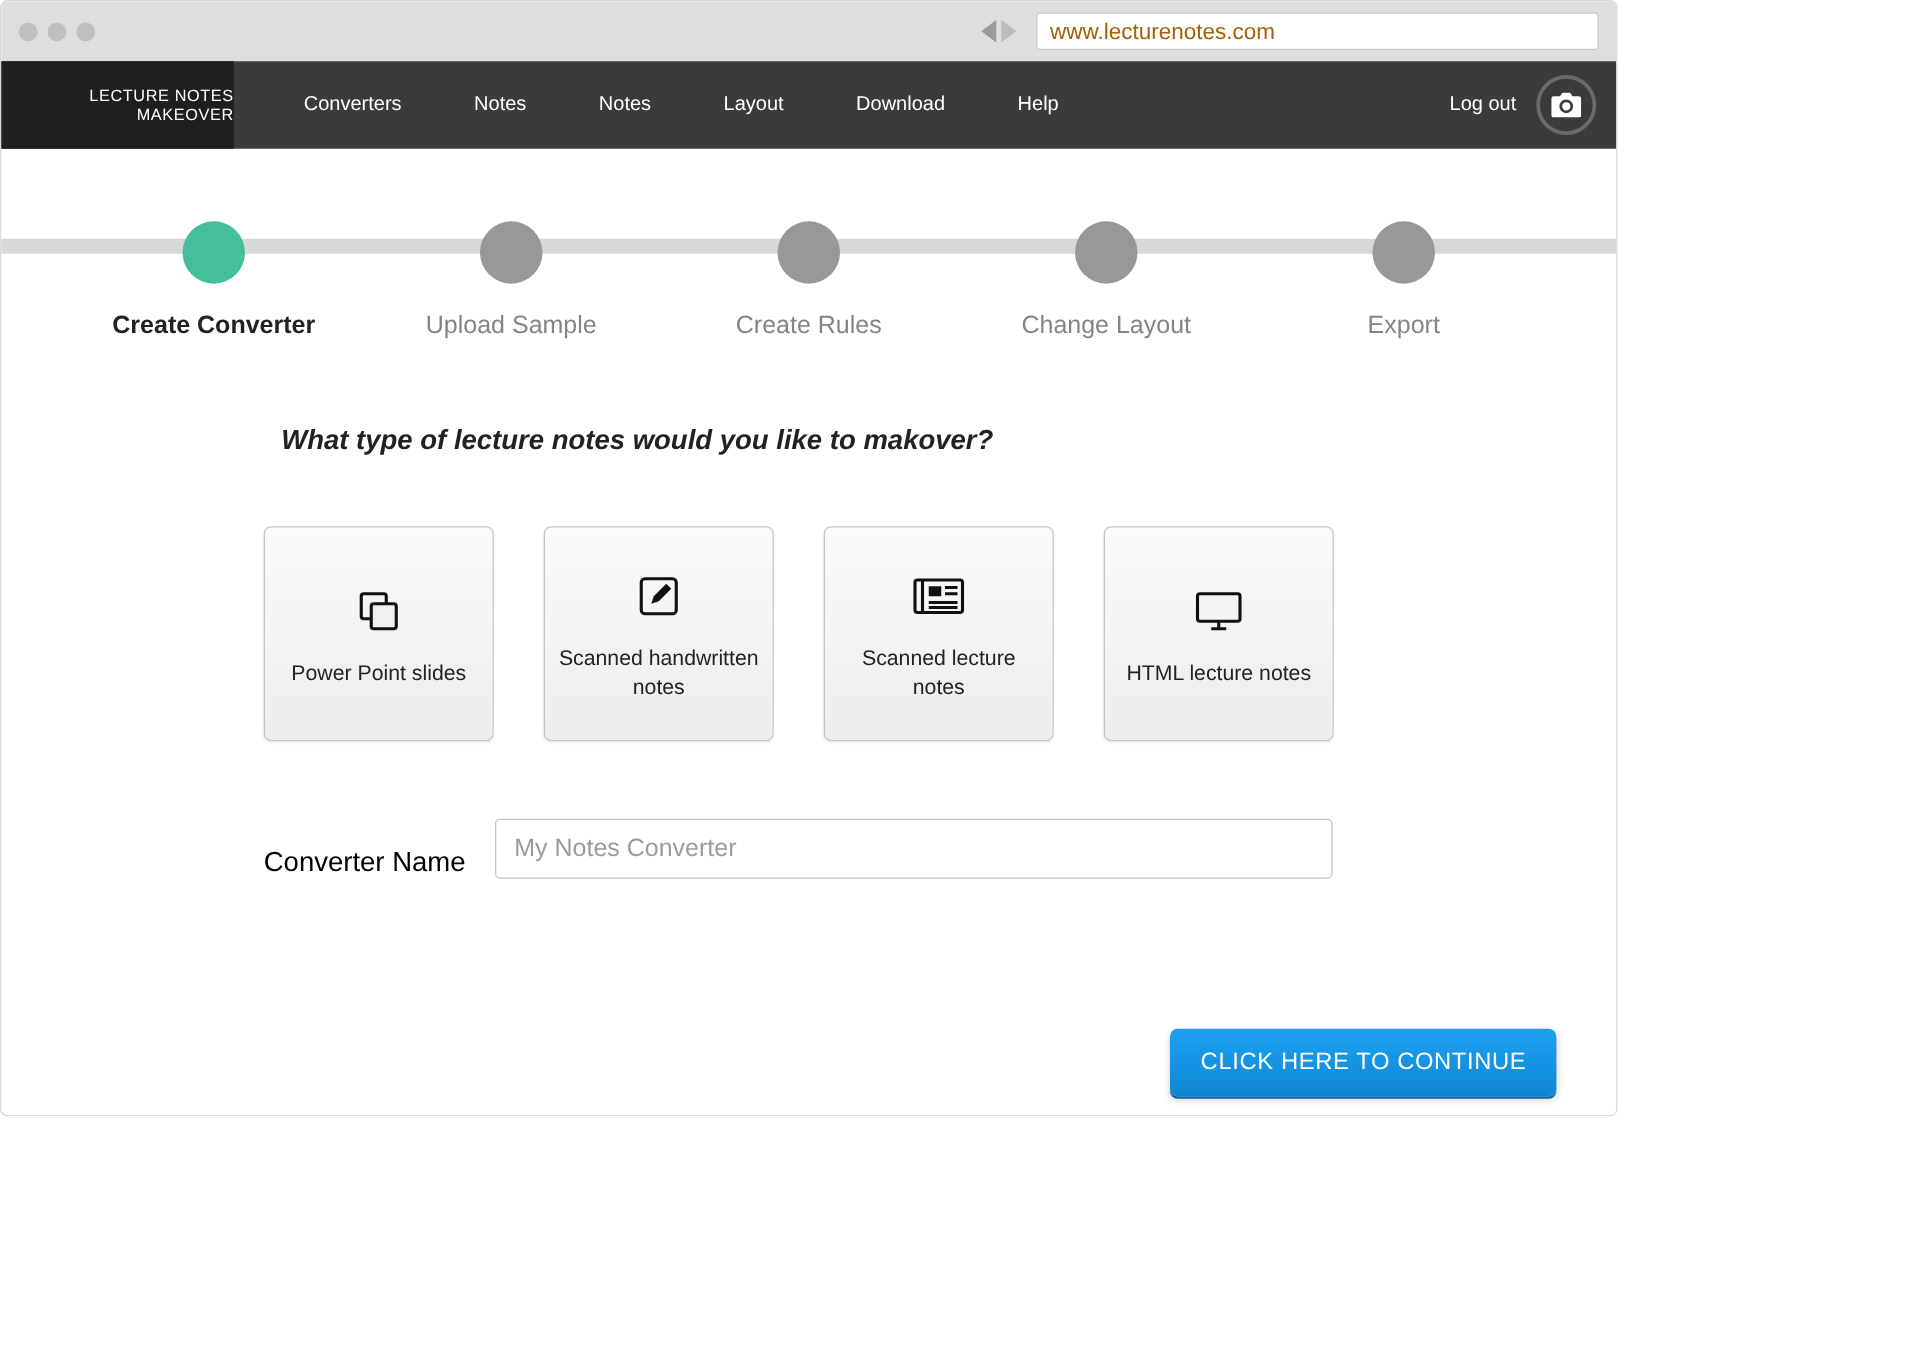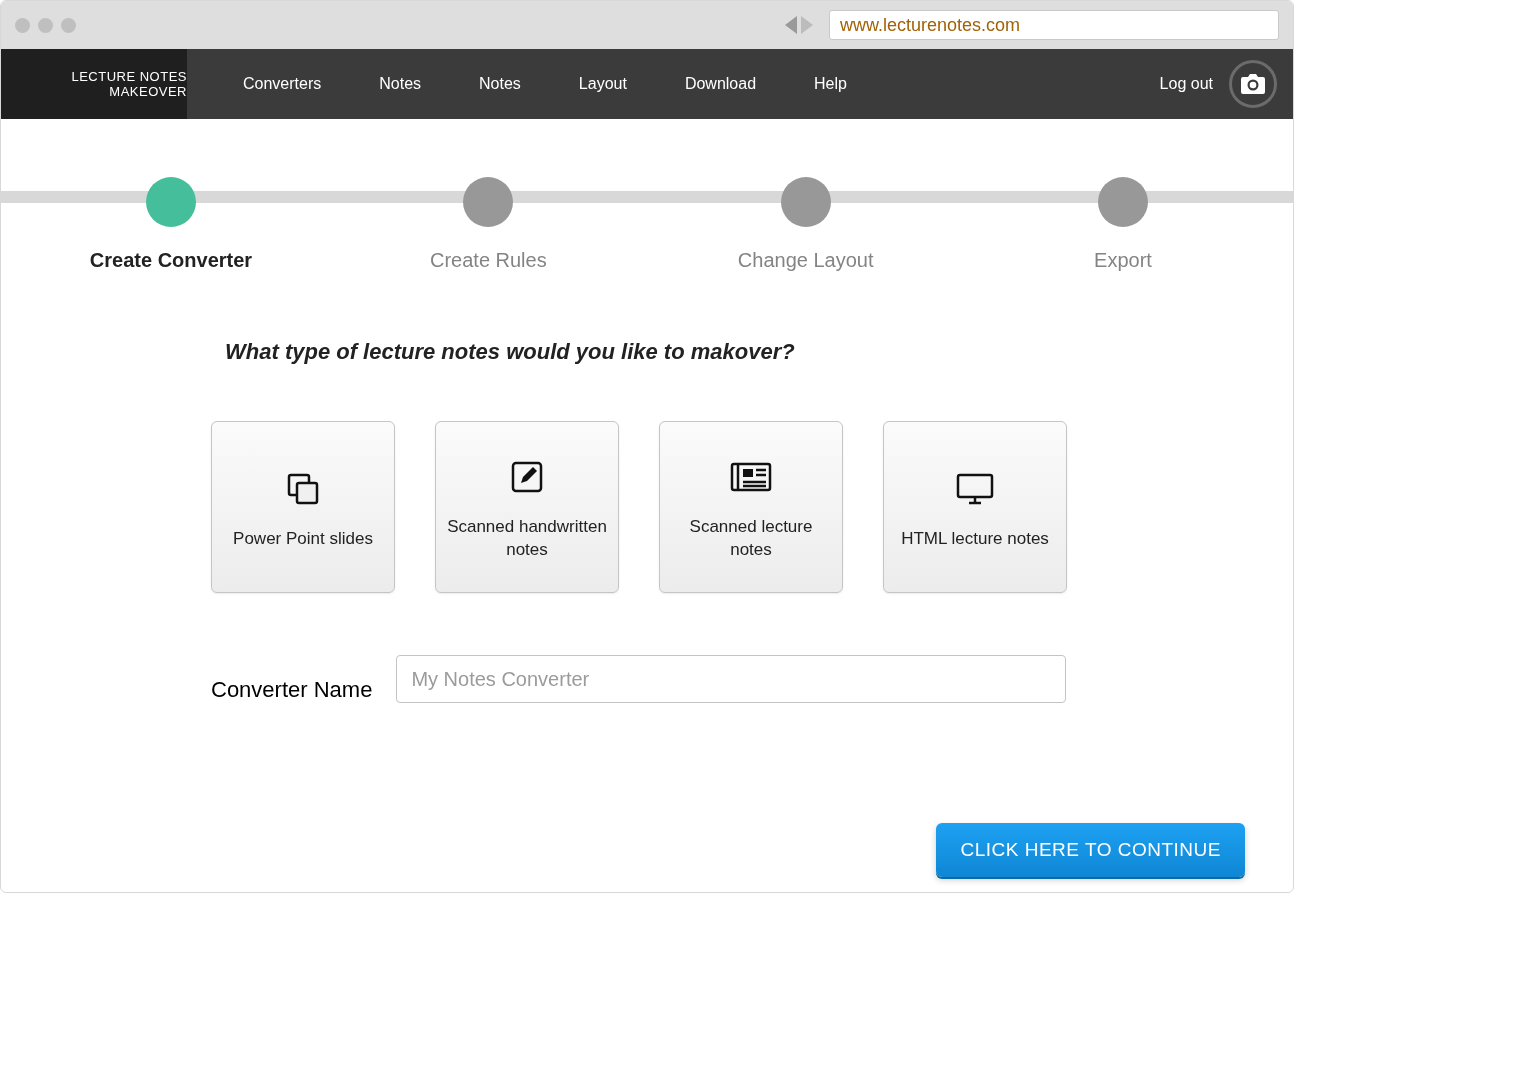--- a/index.html
+++ b/index.html
@@ -167,20 +167,24 @@
 
   <div class="stepper-wrap">
     <div class="stepper-line"></div>
     <div class="steps">
       <div class="step active">
         <div class="circle"></div>
         <div class="label">Create Converter</div>
       </div>
       <div class="step">
         <div class="circle"></div>
+        <div class="label">Upload Sample</div>
+      </div>
+      <div class="step">
+        <div class="circle"></div>
         <div class="label">Create Rules</div>
       </div>
       <div class="step">
         <div class="circle"></div>
         <div class="label">Change Layout</div>
       </div>
       <div class="step">
         <div class="circle"></div>
         <div class="label">Export</div>
       </div>

